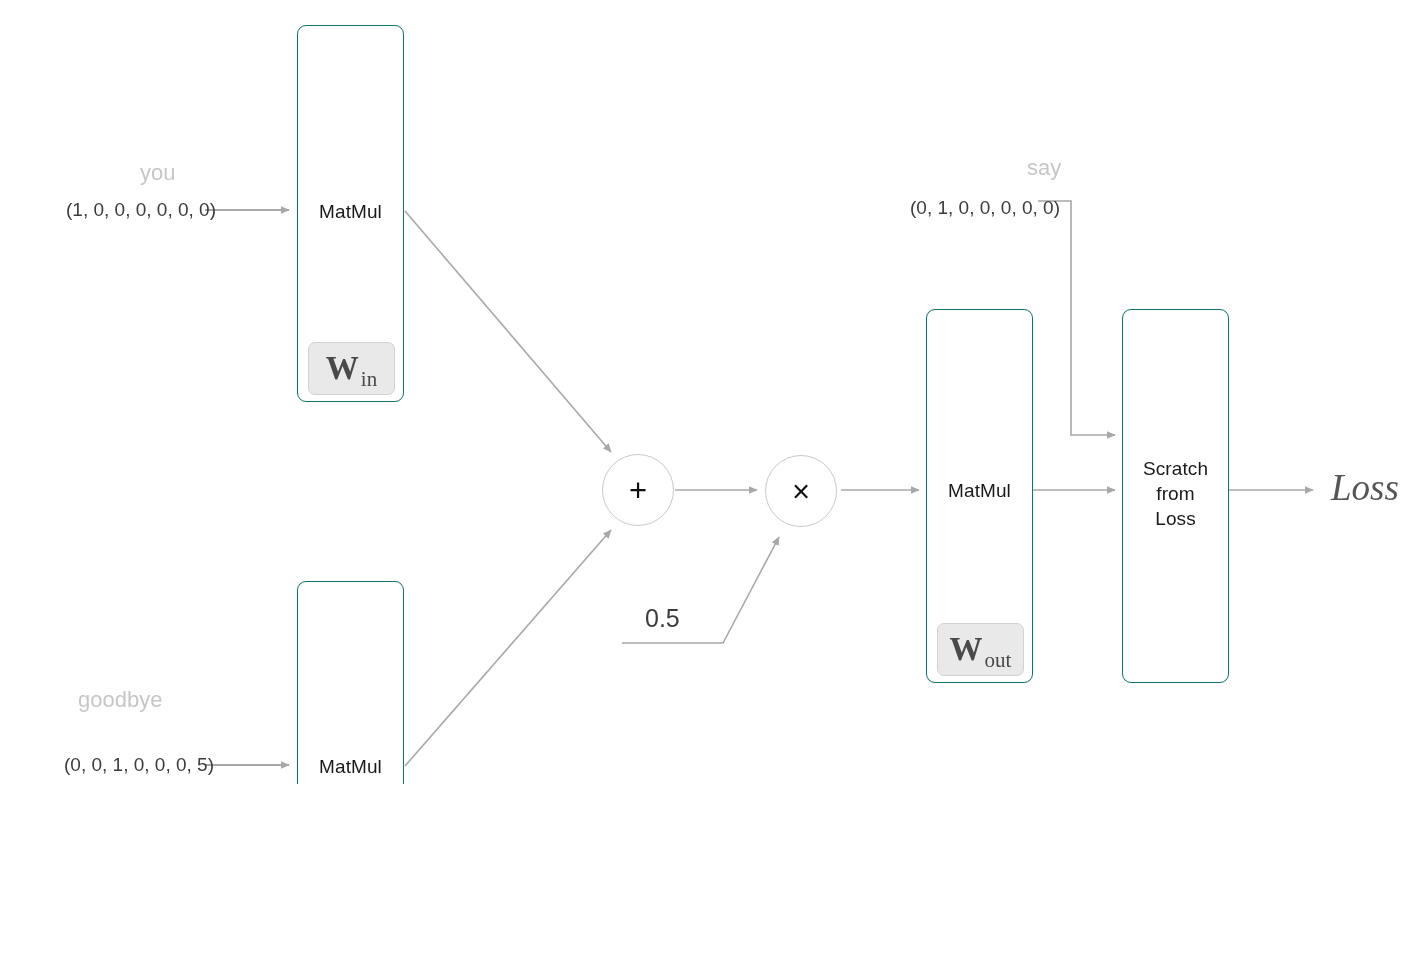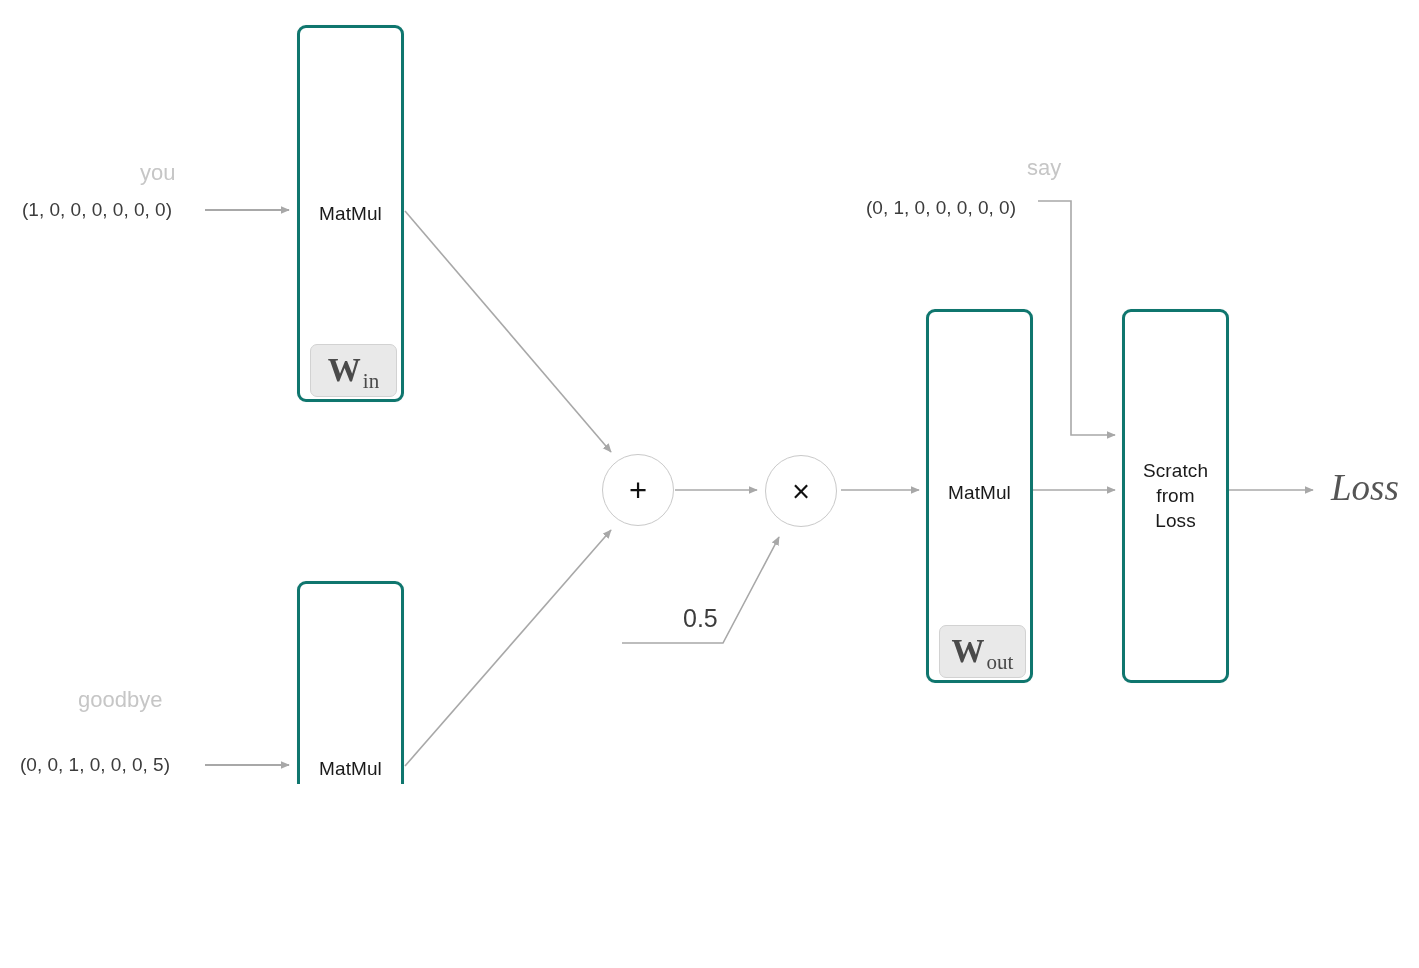--- a/index.html
+++ b/index.html
@@ -22,21 +22,21 @@
     position: absolute;
     left: 0;
     top: 0;
     width: 1419px;
     height: 968px;
     pointer-events: none;
   }
   .node-box {
     position: absolute;
     box-sizing: border-box;
-    border: 3px solid #0f766e;
+    border: 1px solid #0f766e;
     border-radius: 9px;
     background: #ffffff;
     box-shadow: 0 0 2px rgba(0,0,0,0.06);
   }
   .node-label {
     position: absolute;
     left: 0;
     right: 0;
     text-align: center;
     color: #1a1a1a;
@@ -87,20 +87,21 @@
     font-size: 22px;
     line-height: 26px;
     white-space: nowrap;
   }
   .vector-label {
     position: absolute;
     color: #3c3c3c;
     font-size: 19px;
     line-height: 24px;
     white-space: nowrap;
+    margin-left: 44px;
   }
   .scalar-label {
     position: absolute;
     color: #3c3c3c;
     font-size: 25px;
     line-height: 28px;
     white-space: nowrap;
   }
   .loss-label {
     position: absolute;
@@ -178,21 +179,21 @@
   </div>
 
   <div class="op-circle" style="left:602px; top:454px; width:72px; height:72px;">
     <span>+</span>
   </div>
 
   <div class="op-circle" style="left:765px; top:455px; width:72px; height:72px;">
     <span>×</span>
   </div>
 
-  <div class="scalar-label" style="left:683px; top:604px;">0.5</div>
+  <div class="scalar-label" style="left:645px; top:604px;">0.5</div>
 
   <div class="node-box" style="left:926px; top:309px; width:107px; height:374px;">
     <div class="node-label" style="top:168px;">MatMul</div>
     <div class="weight-badge" style="left:10px; top:313px; width:87px; height:53px;">
       <span class="wsym">W</span>
       <span class="wsub">out</span>
     </div>
   </div>
 
   <div class="node-box" style="left:1122px; top:309px; width:107px; height:374px;">

